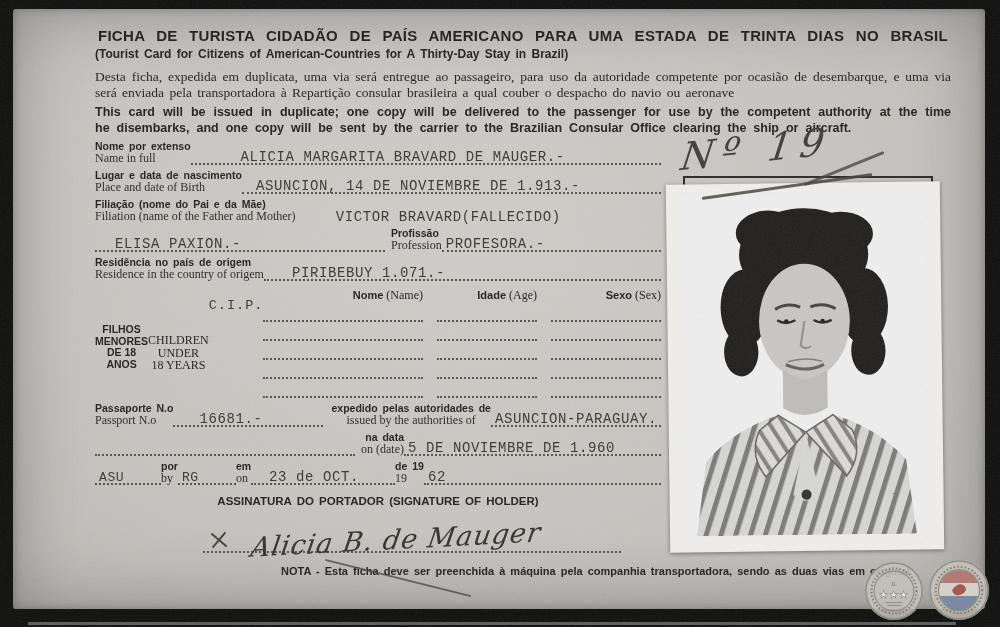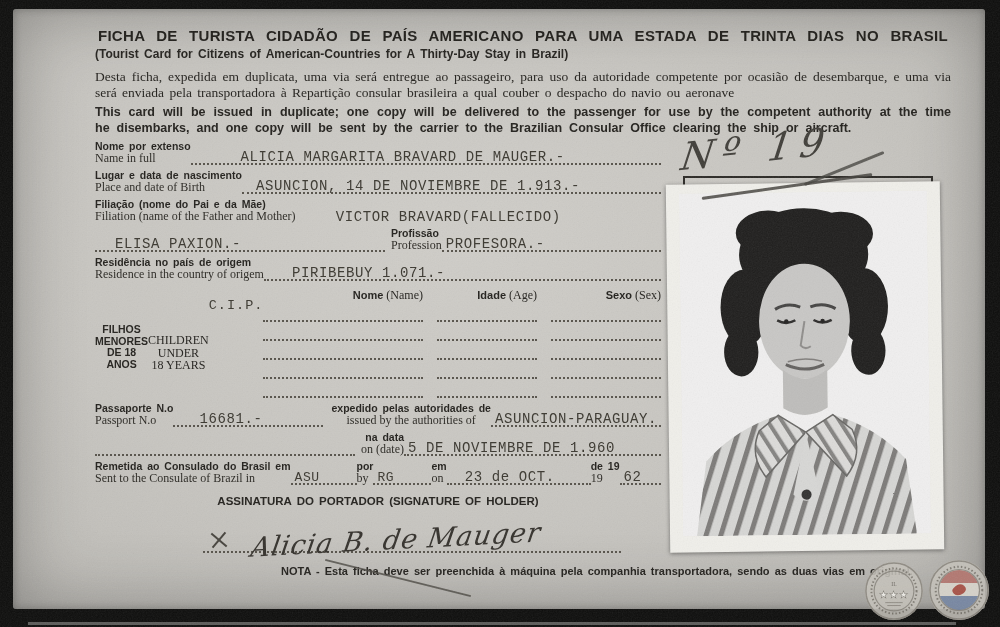--- a/index.html
+++ b/index.html
@@ -212,24 +212,20 @@
           <div class="lbl" style="margin-left:6px;text-align:right">
             <span class="pt">na data</span>
             <span class="en">on (date)</span>
           </div>
           <div class="fill">
               <span class="typed big">5 DE NOVIEMBRE DE 1.960</span>
             </div>
         </div>
 
         <div class="row">
-          <div class="lbl">
-            <span class="pt">Remetida ao Consulado do Brasil em</span>
-            <span class="en">Sent to the Consulate of Brazil in</span>
-          </div>
           <div class="fill" style="flex:0 0 58px">
               <span class="typed">ASU</span>
             </div>
           <div class="lbl">
             <span class="pt">por</span>
             <span class="en">by</span>
           </div>
           <div class="fill" style="flex:0 0 50px">
               <span class="typed">RG</span>
             </div>

